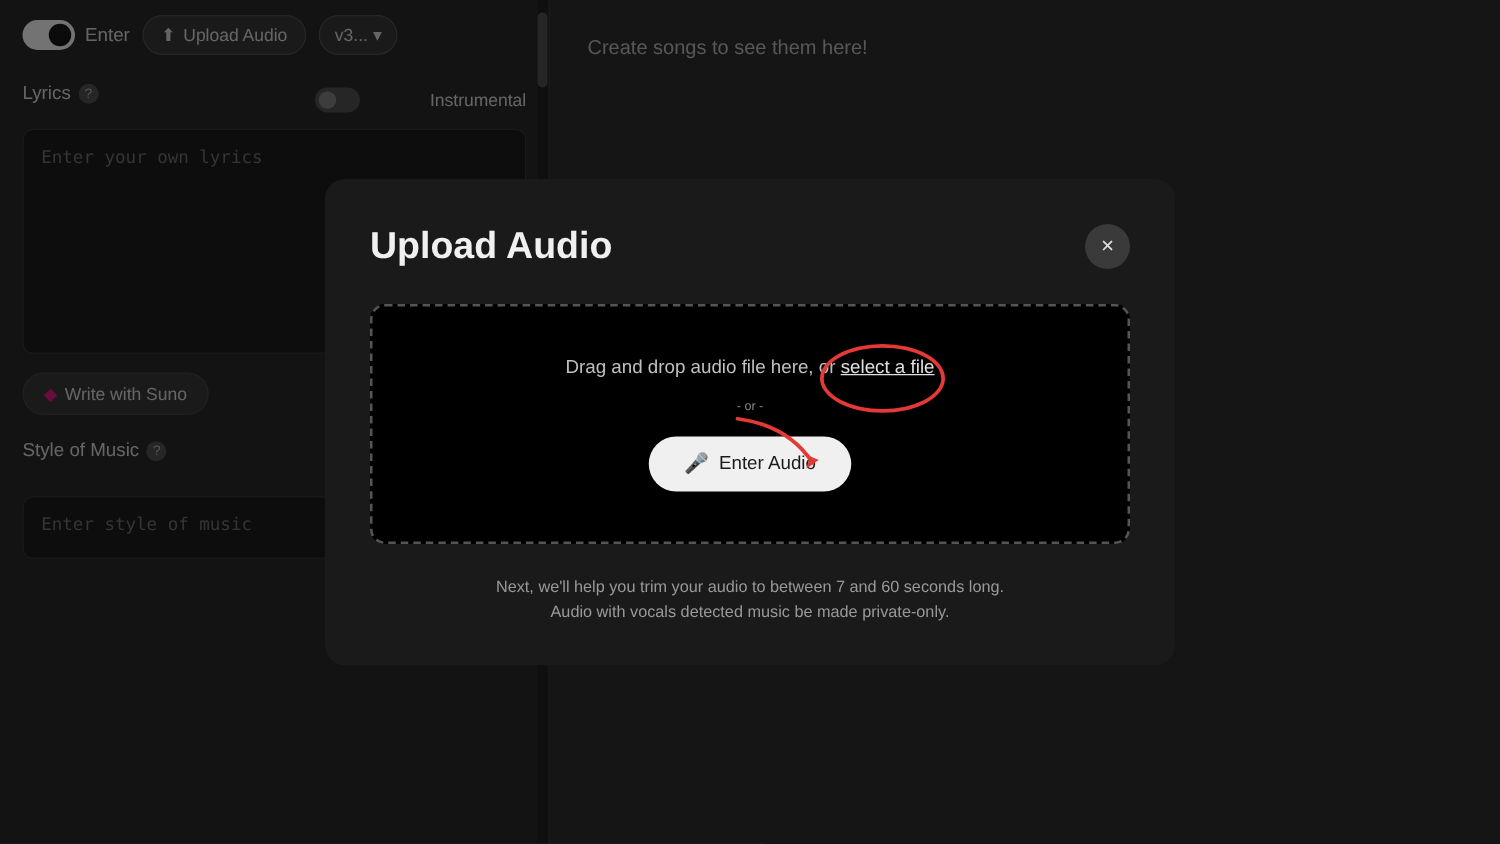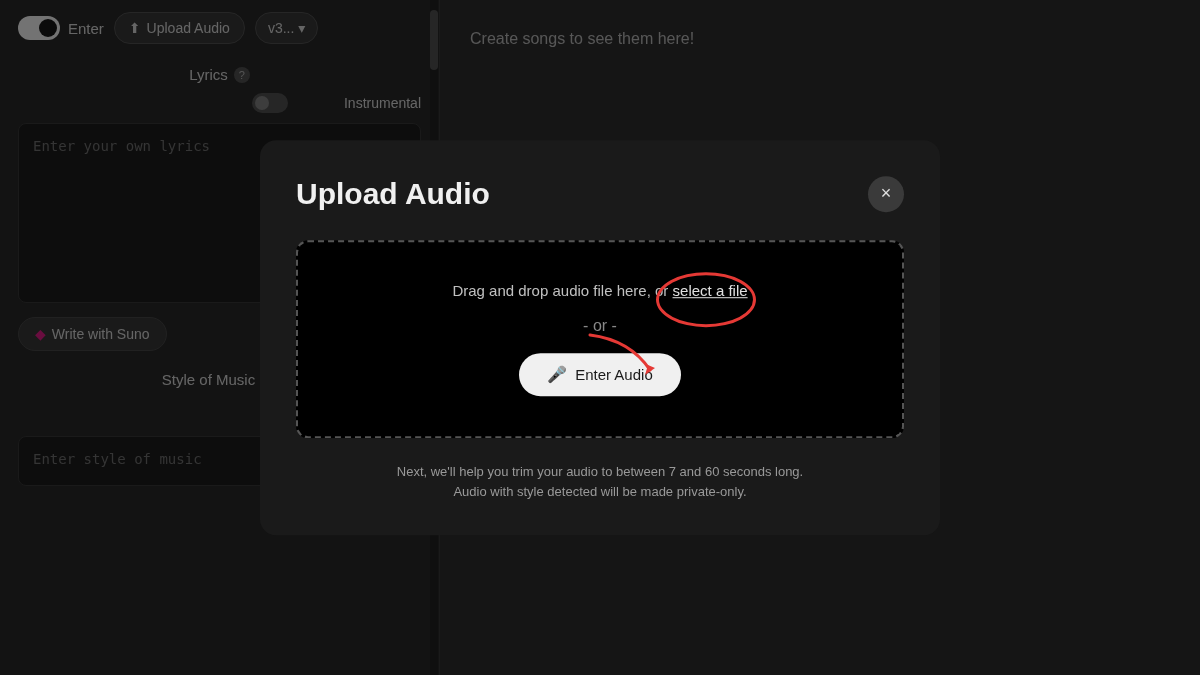--- a/index.html
+++ b/index.html
@@ -123,21 +123,20 @@
       color: #e0e0e0;
       font-size: 14px;
       margin-left: 48px;
     }
 
     .section-header {
       display: flex;
       align-items: center;
       justify-content: space-between;
       margin-bottom: 10px;
-      flex-direction: column;
     }
 
     .toggle-small {
       width: 36px;
       height: 20px;
       background: #555;
       border-radius: 10px;
       position: relative;
       cursor: pointer;
     }
@@ -309,21 +308,21 @@
     .select-file-link {
       color: #e0e0e0;
       text-decoration: underline;
       cursor: pointer;
       font-size: 15px;
       position: relative;
     }
 
     .or-divider {
       color: #888;
-      font-size: 16px;
+      font-size: 10px;
       margin-bottom: 18px;
     }
 
     .record-audio-btn {
       display: inline-flex;
       align-items: center;
       gap: 8px;
       background: #f0f0f0;
       border: none;
       border-radius: 24px;
@@ -459,20 +458,20 @@
     </div>
     <div class="or-divider">- or -</div>
     <button class="record-audio-btn">
       <span class="mic-icon">🎤</span>
       <span>Enter Audio</span>
     </button>
   </div>
 
   <div class="modal-footer">
     <div>Next, we'll help you trim your audio to between 7 and 60 seconds long.</div>
-    <div>Audio with style detected will be made private-only.</div>
+    <div>Audio with vocals detected music be made private-only.</div>
   </div>
 </div>
 
 <svg class="arrow-svg" width="80" height="50" viewBox="0 0 80 50">
   <path d="M10 5 Q50 10 70 40" stroke="#e53935" stroke-width="3" fill="none" stroke-linecap="round"></path>
   <polygon points="65,45 75,38 68,35" fill="#e53935"></polygon>
 </svg>
 
 </body></html>

